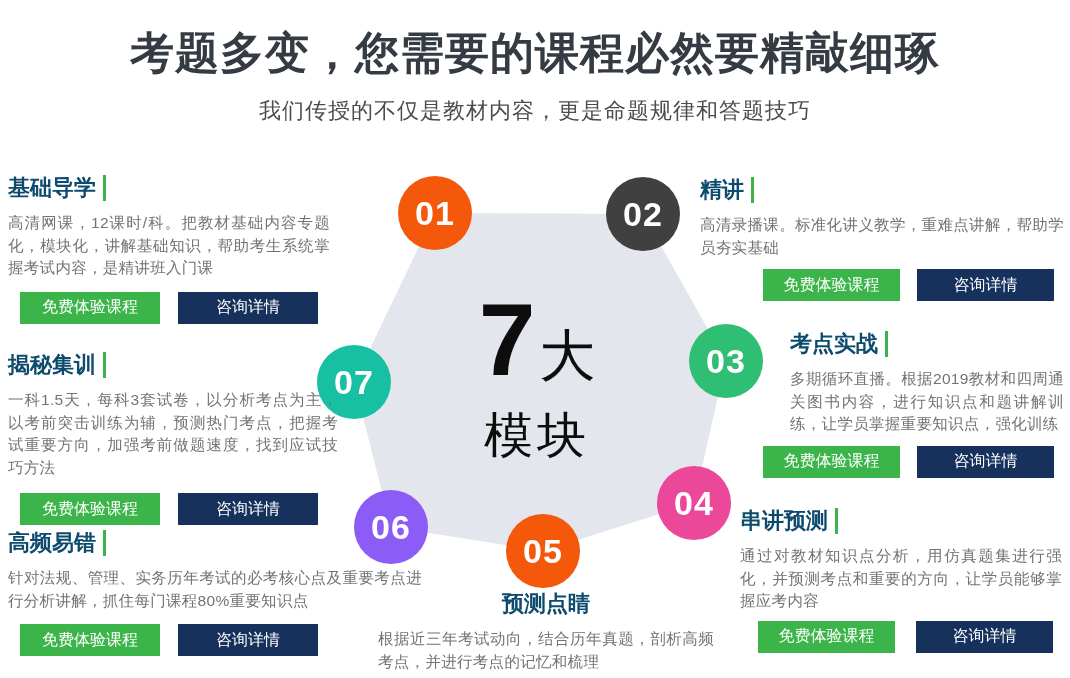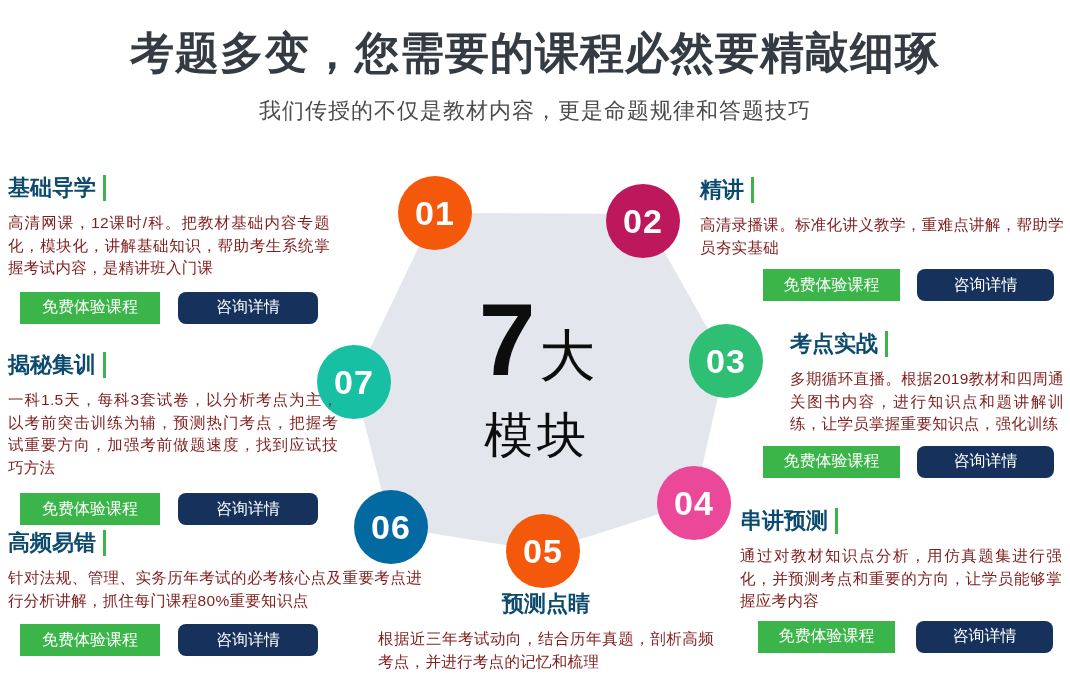--- a/index.html
+++ b/index.html
@@ -22,27 +22,27 @@
   .badge{position:absolute;width:74px;height:74px;border-radius:50%;z-index:2;
          display:flex;align-items:center;justify-content:center;
          color:#fff;font-size:34px;font-weight:bold;letter-spacing:1px;}
 
   
   .section{position:absolute;z-index:3;}
   .sec-head{display:flex;align-items:center;gap:7px;height:28px;}
   .sec-head.centered{justify-content:center;}
   .sec-title{font-size:22px;font-weight:bold;color:#0c4a6e;}
   .sec-bar{width:3px;height:26px;background:#3bb54a;}
-  .sec-desc{margin:10px 0 0;font-size:15.5px;color:#7f1d1d;line-height:22.5px;
+  .sec-desc{margin:10px 0 0;font-size:15.5px;color:#737373;line-height:22.5px;
             text-align:justify;letter-spacing:0.3px;}
   .btn-row{display:flex;margin-top:12px;}
   .btn{width:140px;height:32px;border:none;display:flex;align-items:center;justify-content:center;
        font-family:inherit;font-size:16px;color:#fff;cursor:pointer;padding:0;}
   .btn-green{background:#3bb54a;}
-  .btn-navy{background:#16325c;border-radius:8px;}
+  .btn-navy{background:#16325c;}
 
   
   #sec-jichu{left:8px;top:174px;width:322px;}
   #sec-jichu .btn-row{margin-left:12px;gap:18px;}
   #sec-jiemi{left:8px;top:351px;width:330px;}
   #sec-jiemi .btn-row{margin-left:12px;gap:18px;margin-top:14px;}
   #sec-gaopin{left:8px;top:529px;width:414px;}
   #sec-gaopin .btn-row{margin-left:12px;gap:18px;}
   #sec-jing{left:700px;top:176px;width:364px;}
   #sec-jing .btn-row{padding-left:63px;gap:17px;margin-top:10px;}
@@ -73,33 +73,33 @@
   <div class="center-label">
     <div>
       <span class="center-num">7</span><span class="center-unit">大</span>
     </div>
     <div class="center-mod">模块</div>
   </div>
 
   <div class="badge" style="left: 398px; top: 176px; background: rgb(244, 88, 11); justify-content: center;">
       <span>01</span>
     </div>
-  <div class="badge" style="left: 606px; top: 184px; background: #be185d;">
+  <div class="badge" style="left: 606px; top: 177px; background: #404040;">
       <span>02</span>
     </div>
   <div class="badge" style="left: 689px; top: 324px; background: rgb(46, 190, 116);">
       <span>03</span>
     </div>
   <div class="badge" style="left: 657px; top: 466px; background: #ec4899;">
       <span>04</span>
     </div>
   <div class="badge" style="left: 506px; top: 514px; background: rgb(244, 88, 11);">
       <span>05</span>
     </div>
-  <div class="badge" style="left: 354px; top: 490px; background: #0369a1;">
+  <div class="badge" style="left: 354px; top: 490px; background: #8b5cf6;">
       <span>06</span>
     </div>
   <div class="badge" style="left: 317px; top: 345px; background: rgb(23, 191, 163);">
       <span>07</span>
     </div>
 
   <div class="section" id="sec-jichu">
     <div class="sec-head">
       <span class="sec-title">基础导学</span>
       <span class="sec-bar"></span>

